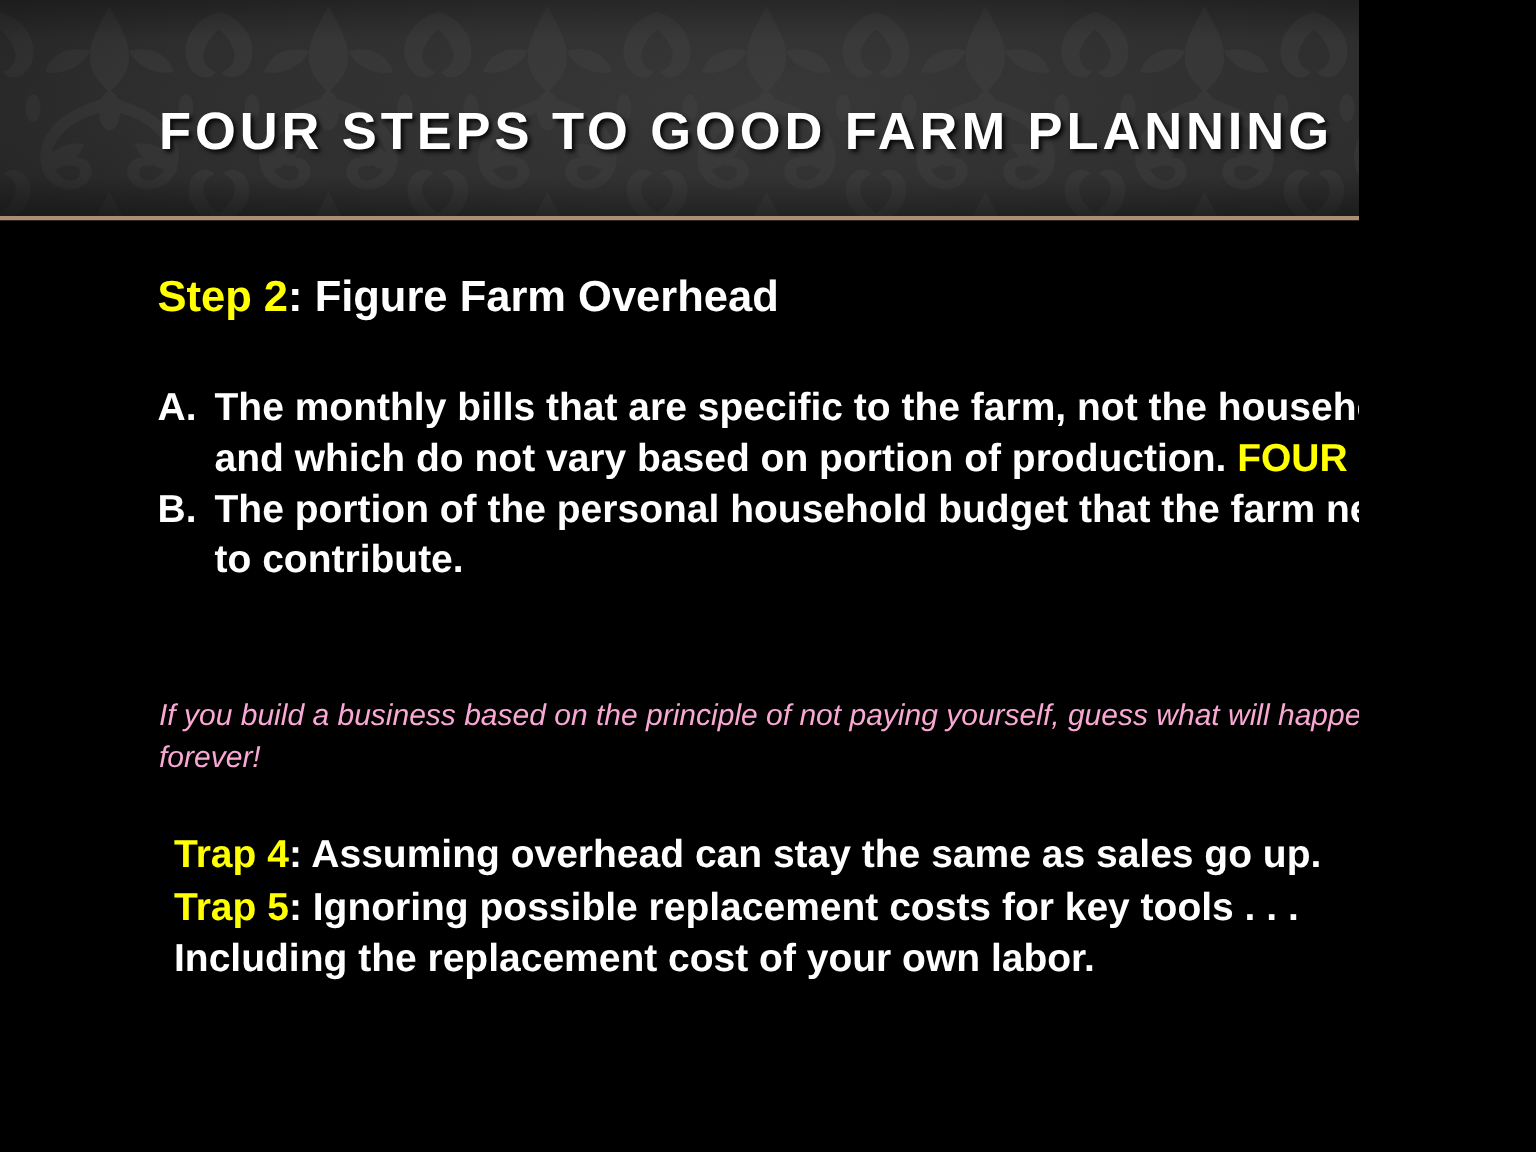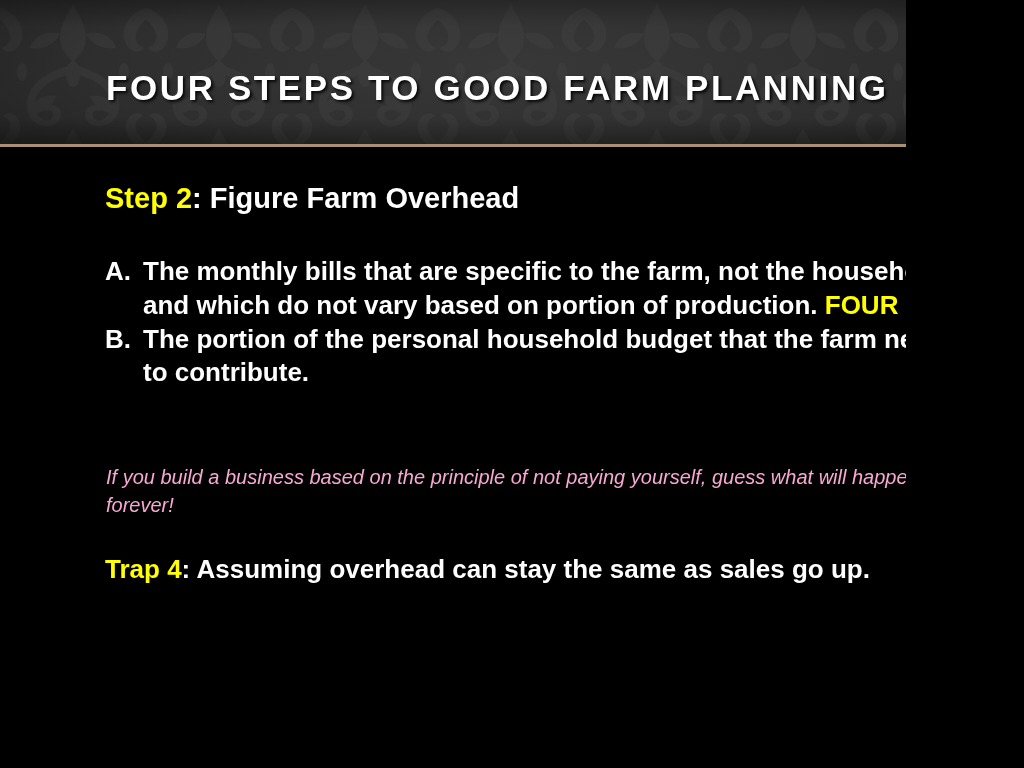--- a/index.html
+++ b/index.html
@@ -128,21 +128,21 @@
     margin: 0;
     font-size: 20px;
     font-weight: normal;
     font-style: italic;
     color: #f9a8d4;
     line-height: 1.38;
   }
 
   .traps {
     position: absolute;
-    left: 105px;
+    left: 116px;
     top: 405px;
     width: 880px;
     margin: 0;
     font-size: 26px;
     font-weight: bold;
     color: #ffffff;
     line-height: 1.33;
   }
   .traps div { white-space: nowrap; }
 </style>
@@ -207,16 +207,22 @@
         <span class="li-text"><span>The portion of the personal household budget that the farm needs to contribute.</span><span class="hl"></span></span>
       </li>
     </ul>
 
     <p class="note">If you build a business based on the principle of not paying yourself, guess what will happen, forever!</p>
 
     <div class="traps">
       <div>
         <span class="hl">Trap 4</span><span>: </span><span>Assuming overhead can stay the same as sales go up.</span>
       </div>
+      <div>
+        <span class="hl">Trap 5</span><span>: </span><span>Ignoring possible replacement costs for key tools . . .</span>
+      </div>
+      <div>
+        <span class="hl"></span><span></span><span>Including the replacement cost of your own labor.</span>
+      </div>
     </div>
 
   </div>
 </div>
 
 </body></html>

